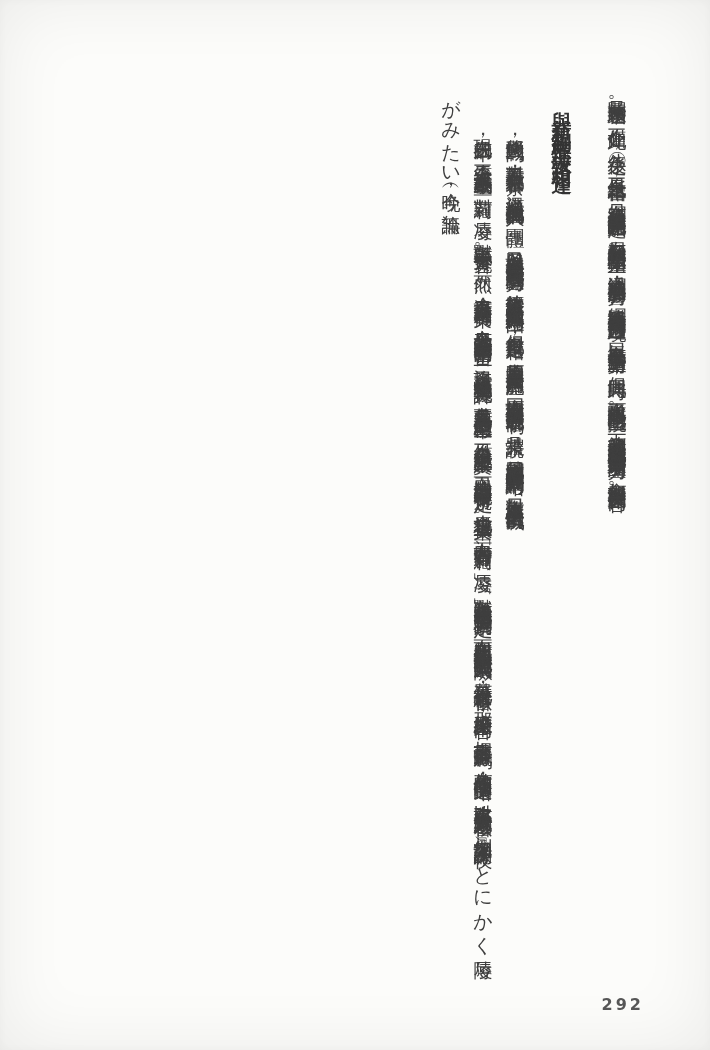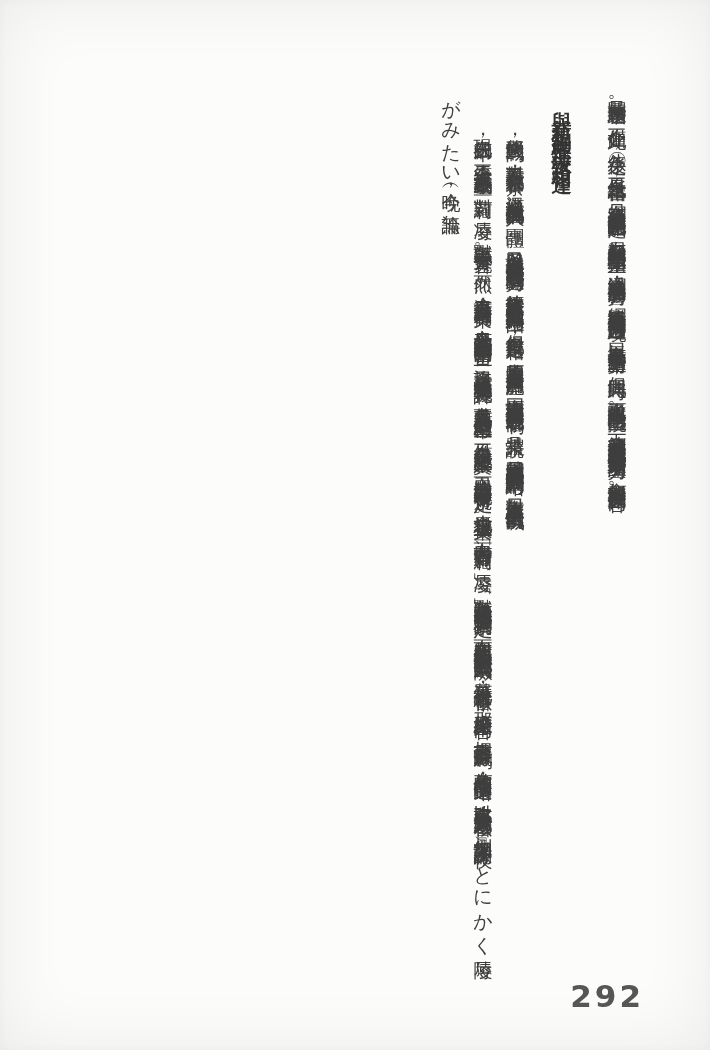--- a/index.html
+++ b/index.html
@@ -41,21 +41,21 @@
     padding-top: 10px;
     margin-right: 22px;  
     margin-left: 12px;   
   }
   .page-number {
     position: absolute;
     right: 66px;
     bottom: 36px;
     font-family: "DejaVu Sans", "Liberation Sans", sans-serif;
     font-weight: bold;
-    font-size: 31px;
+    font-size: 16px;
     letter-spacing: 3px;
     color: #565656;
   }
 </style>
 </head>
 <body>
 
 <div class="page">
   <div class="text-area">
     <p>量開始急速增長。不僅如此，〇八年之後，不只是紙本書籍，只在網路上連載的漫畫服務也開始崛起，在貝殼機和智慧型手機上開疆拓土。透過網路無遠弗屆的影響力，網路漫畫服務成為有潛力跨越國境、一口氣在全世界傳播的新生力軍；但與此同時，也面臨了新修正概念的阻撓。下一節我們將要看看此國際化的猥褻概念和來自市場原理的壓力，會如何影響漫畫的創作內容。</p>

